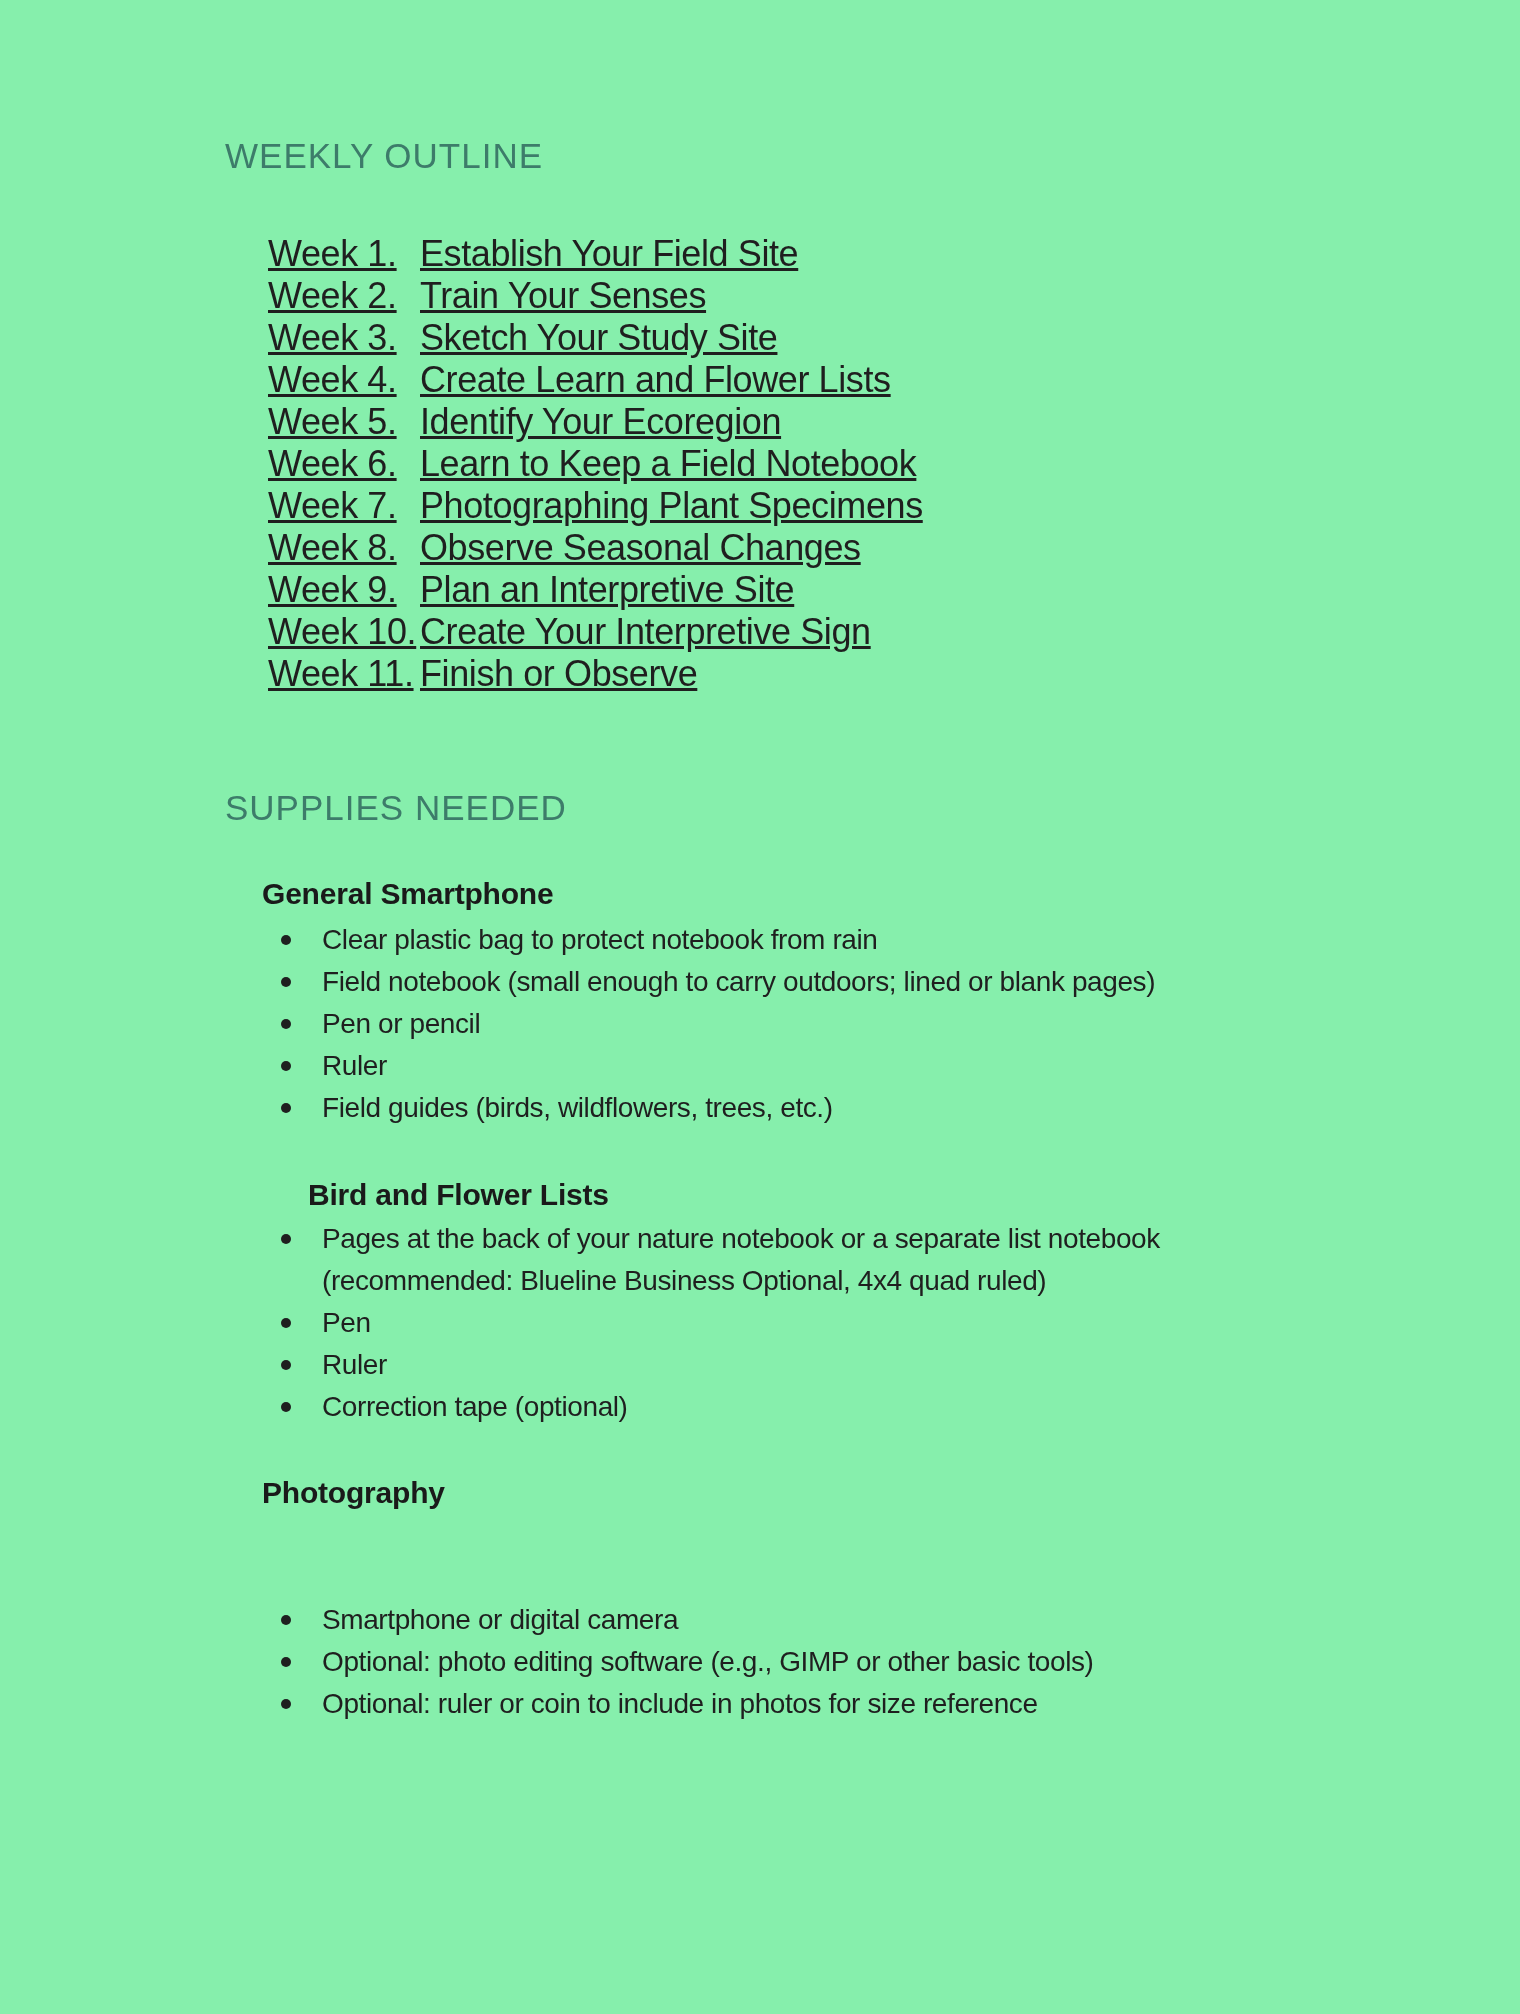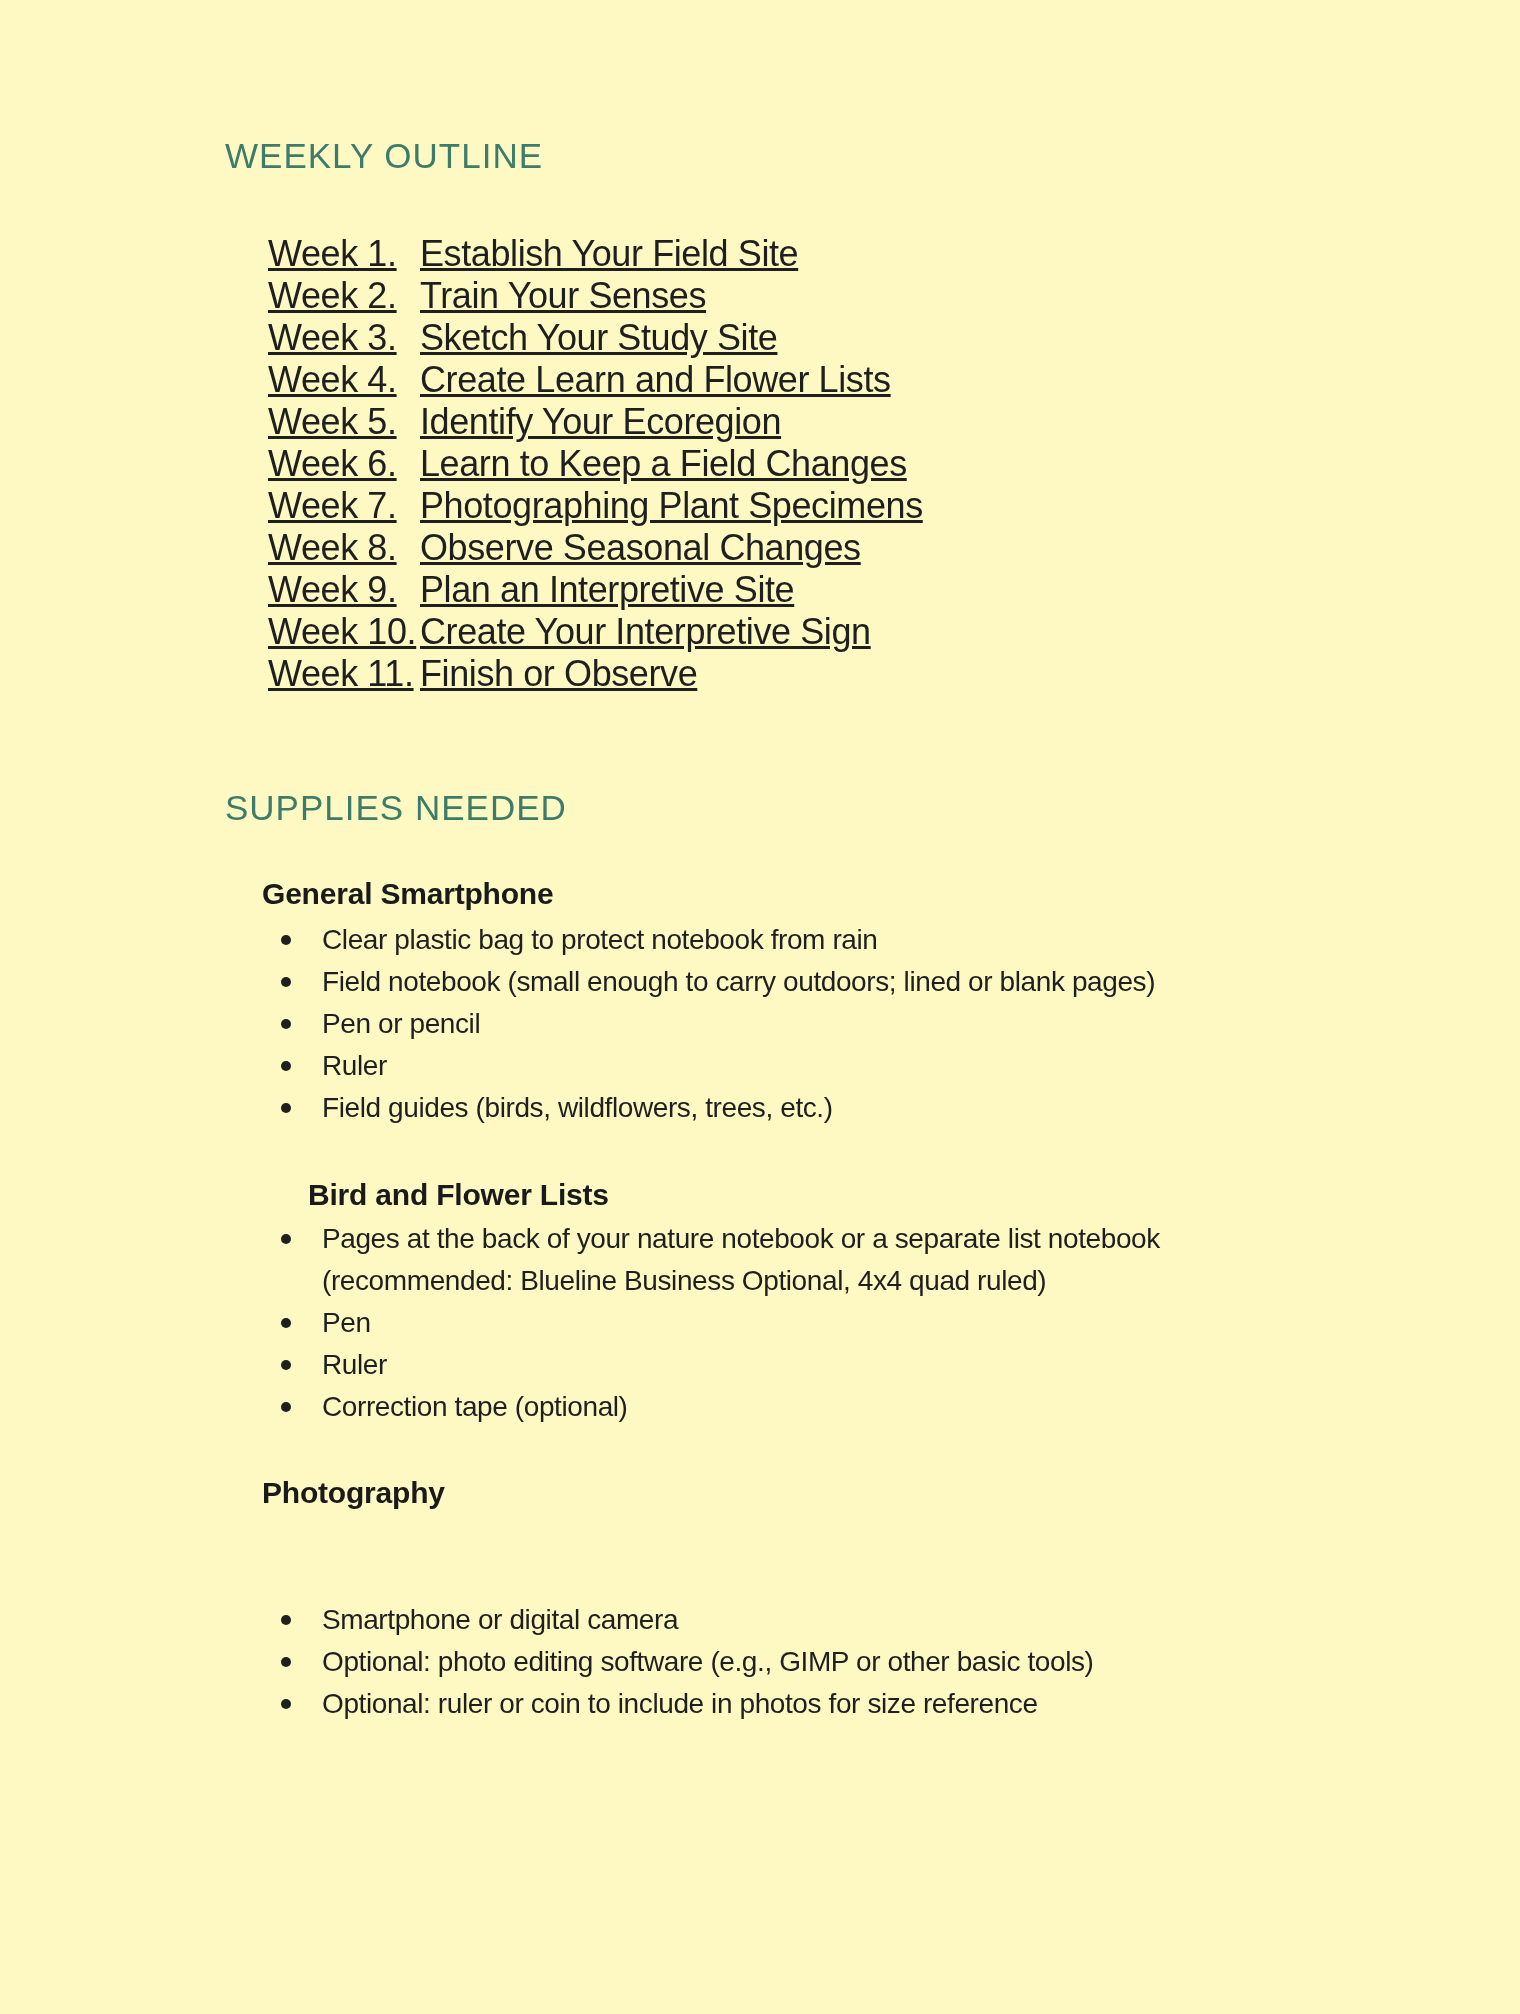--- a/index.html
+++ b/index.html
@@ -4,21 +4,21 @@
 <style>
   html, body {
     margin: 0;
     padding: 0;
     background: #ffffff;
   }
   .page {
     position: relative;
     width: 1520px;
     height: 2014px;
-    background: #fef9c3;
+    background: #86efac;
     font-family: "Liberation Sans", sans-serif;
     color: #1f1f1f;
     overflow: hidden;
   }
   .h1 {
     position: absolute;
     left: 225px;
     font-size: 35px;
     line-height: 44px;
     font-weight: 400;
@@ -113,21 +113,21 @@
     <div class="week-row">
       <span class="week-label">Week 4.</span>
       <span class="week-topic">Create Learn and Flower Lists</span>
     </div>
     <div class="week-row">
       <span class="week-label">Week 5.</span>
       <span class="week-topic">Identify Your Ecoregion</span>
     </div>
     <div class="week-row">
       <span class="week-label">Week 6.</span>
-      <span class="week-topic">Learn to Keep a Field Changes</span>
+      <span class="week-topic">Learn to Keep a Field Notebook</span>
     </div>
     <div class="week-row">
       <span class="week-label">Week 7.</span>
       <span class="week-topic">Photographing Plant Specimens</span>
     </div>
     <div class="week-row">
       <span class="week-label">Week 8.</span>
       <span class="week-topic">Observe Seasonal Changes</span>
     </div>
     <div class="week-row">

